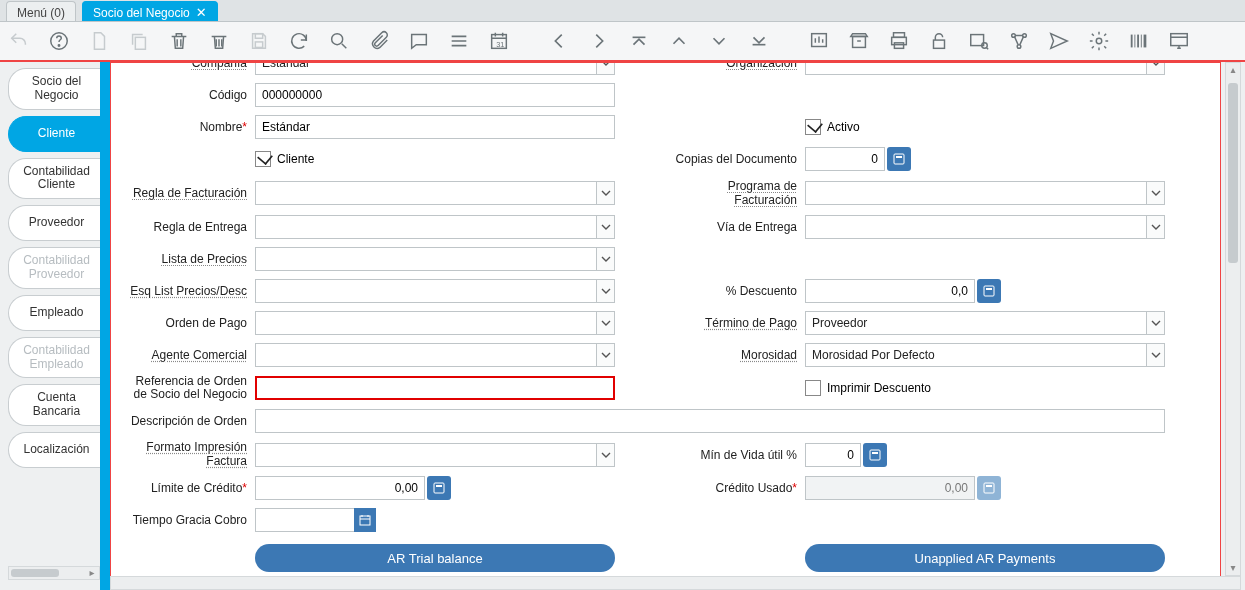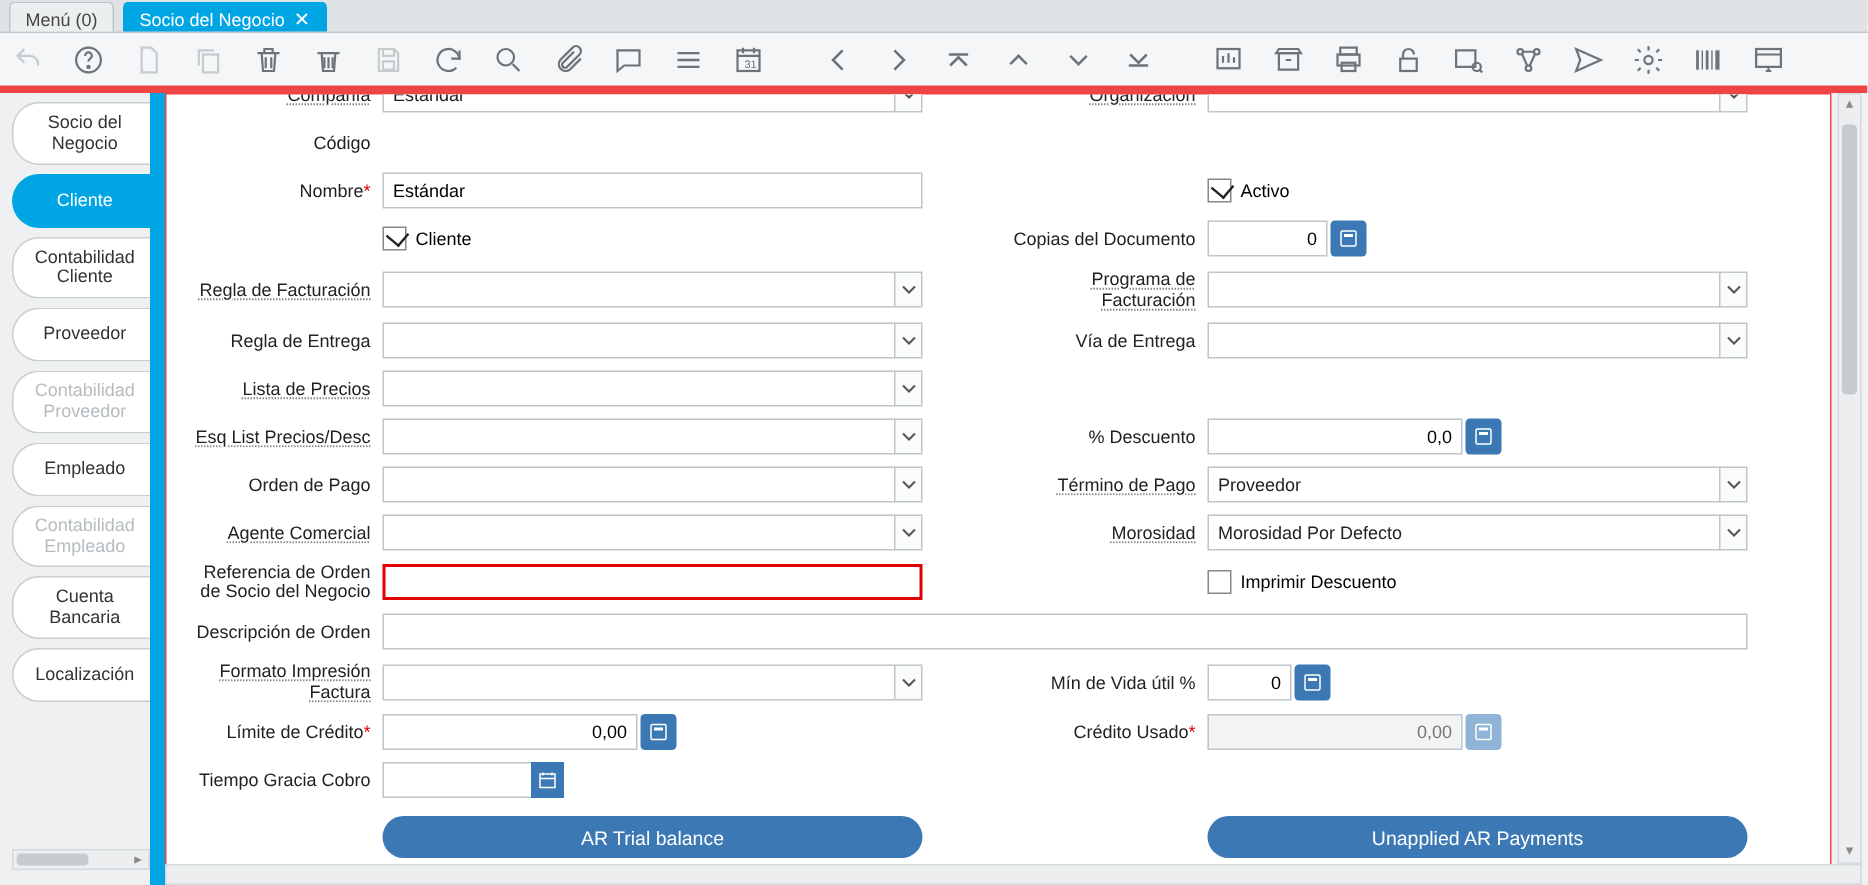--- a/index.html
+++ b/index.html
@@ -1,21 +1,21 @@
 <!DOCTYPE html>
 <html><head>
 <meta charset="utf-8">
 <style>
   * { box-sizing: border-box; font-family: Arial, Helvetica, sans-serif; }
   html, body { margin:0; padding:0; width:1245px; height:590px; background:#eef0f1; overflow:hidden; }
   .tabs { height:22px; background:#dfe3e5; display:flex; align-items:flex-end; border-bottom:1px solid #bfc5c8; font-size:12px; }
   .tab { height:20px; padding:2px 10px 0; background:#eceff0; border:1px solid #bfc5c8; border-bottom:none; margin-left:6px; border-radius:4px 4px 0 0; display:flex; align-items:center; gap:6px; color:#444; }
   .tab.active { background:#00a6e4; color:#fff; border-color:#00a6e4; }
   .tab .close { font-size:13px; cursor:pointer; }
-  .toolbar { height:40px; background:#f5f6f7; border-bottom:5px solid #ef4444; display:flex; align-items:center; padding:0 8px; gap:18px; }
+  .toolbar { height:40px; background:#f5f6f7; border-bottom:2px solid #ef4444; display:flex; align-items:center; padding:0 8px; gap:18px; }
   .toolbar svg { width:22px; height:22px; display:block; }
   .toolbar .ico { color:#6b7478; cursor:pointer; }
   .toolbar .ico.disabled { color:#c6cbce; cursor:default; }
 
   .workspace { position:absolute; top:62px; bottom:0; left:0; right:0; }
 
   .sidetabs { position:absolute; left:0; top:0; bottom:10px; width:100px; overflow:hidden; }
   .sidetabs .vtab { position:relative; left:8px; width:92px; min-height:36px; background:#fff; border:1px solid #c8cdd0; border-right:none; border-radius:18px 0 0 18px; margin-top:6px; display:flex; align-items:center; justify-content:center; padding:6px 6px 6px 10px; font-size:12px; color:#333; text-align:center; line-height:1.15;}
   .sidetabs .vtab.active { background:#00a6e4; color:#fff; border-color:#00a6e4; }
   .sidetabs .vtab.disabled { color:#b6bcc0; }
@@ -320,20 +320,21 @@
                   <path d="M1 3l4 4 4-4" fill="none" stroke="#555" stroke-width="1.4"></path>
                 </svg>
               </span>
             </div>
         </div>
       </div>
 
       <div class="row">
         <div class="col colL">
           <div class="lbl"><span>Código</span></div>
+          <input class="fld" value="000000000" style="">
         </div>
       </div>
 
       <div class="row">
         <div class="col colL">
           <div class="lbl"><span>Nombre</span><span class="req">*</span></div>
           <input class="fld" value="Estándar" style="">
         </div>
         <div class="col colR">
           <div class="lbl"></div>

